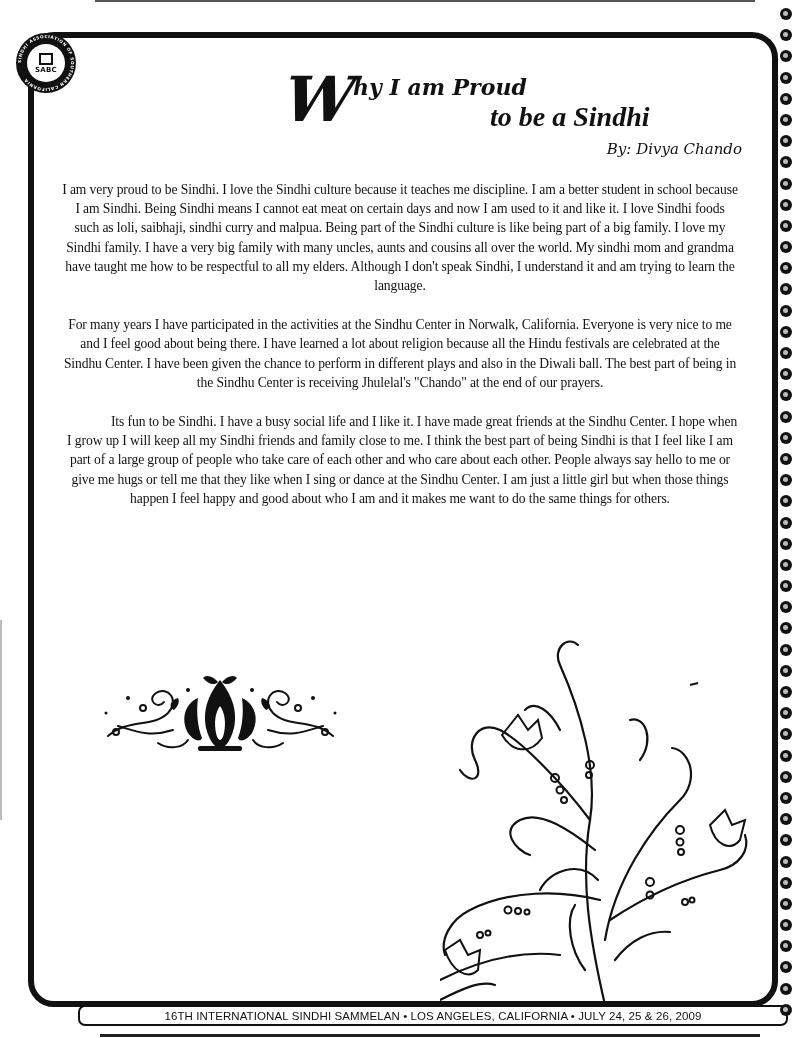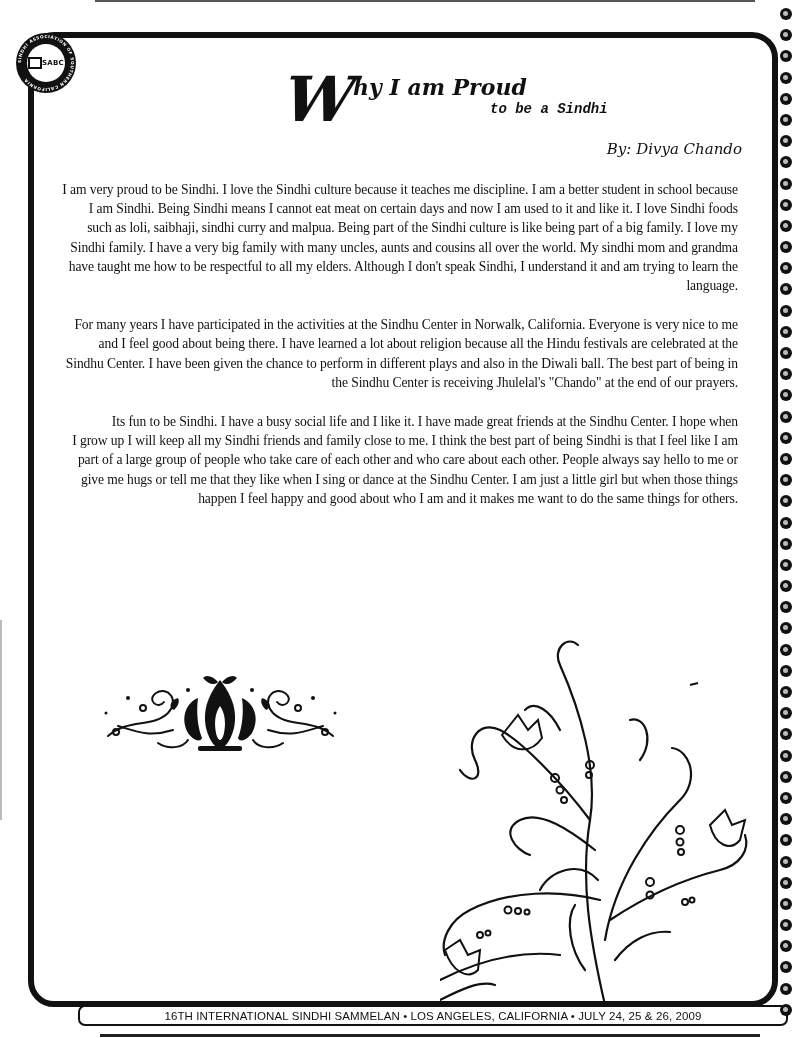--- a/index.html
+++ b/index.html
@@ -14,21 +14,21 @@
     .frame {
       position: absolute; left: 28px; top: 32px; width: 750px; height: 975px;
       border: 6px solid #111; border-radius: 26px; box-sizing: border-box;
     }
     .logo {
       position: absolute; left: 16px; top: 33px; width: 60px; height: 60px;
       border-radius: 50%; background: #111; display: flex; align-items: center; justify-content: center;
     }
     .logo-inner {
       width: 38px; height: 38px; border-radius: 50%; background: #fff;
-      display: flex; flex-direction: row; align-items: center; justify-content: center;
+      display: flex; flex-direction: column; align-items: center; justify-content: center;
     }
     .logo-emblem { width: 14px; height: 12px; border: 2px solid #111; box-sizing: border-box; margin-bottom: 1px; }
     .logo-text { font-family: "DejaVu Sans", sans-serif; font-weight: bold; font-size: 7px; letter-spacing: 0.3px; line-height: 8px; }
     .logo-ring-text {
       position: absolute; left: 0; top: 0; width: 60px; height: 60px;
     }
     .title {
       position: absolute; left: 285px; top: 68px; width: 470px; height: 80px;
     }
     .title-W {
@@ -37,33 +37,33 @@
       font-size: 62px; line-height: 64px; color: #111;
       transform: skewX(-6deg);
     }
     .title-line1 {
       position: absolute; left: 68px; top: 6px;
       font-family: "DejaVu Serif", serif; font-weight: bold; font-style: italic;
       font-size: 22px; white-space: nowrap;
     }
     .title-line2 {
       position: absolute; left: 205px; top: 33px;
-      font-family: Liberation Mono, monospace; font-weight: bold; font-style: italic;
-      font-size: 14px; white-space: nowrap;
+      font-family: Liberation Serif, serif; font-weight: bold; font-style: italic;
+      font-size: 28px; white-space: nowrap;
     }
     .byline {
       position: absolute; right: 58px; top: 140px;
       font-family: "DejaVu Serif", serif; font-style: italic; font-size: 15px; white-space: nowrap;
     }
     .body-text {
       position: absolute; left: 62px; top: 180px; width: 692px;
       font-family: "Liberation Serif", serif; font-size: 13.6px; line-height: 19.2px;
       letter-spacing: -0.1px; color: #111;
     }
-    .body-text p { margin: 0 16px 20px 0; text-align: right; }
+    .body-text p { margin: 0 16px 20px 0; text-align: center; }
     .body-text p.indent { text-indent: 48px; font-family: Liberation Serif, serif; }
     .ornament-left { position: absolute; left: 98px; top: 668px; width: 245px; height: 88px; }
     .ornament-right { position: absolute; left: 440px; top: 620px; width: 330px; height: 385px; }
     .footer-banner {
       position: absolute; left: 78px; top: 1005px; width: 710px; height: 21px;
       border: 2px solid #111; border-radius: 7px; background: #fff; box-sizing: border-box;
       display: flex; align-items: center; justify-content: center;
       font-family: "Liberation Sans", sans-serif; font-size: 11.5px; letter-spacing: 0.1px;
       white-space: nowrap; color: #111;
     }

